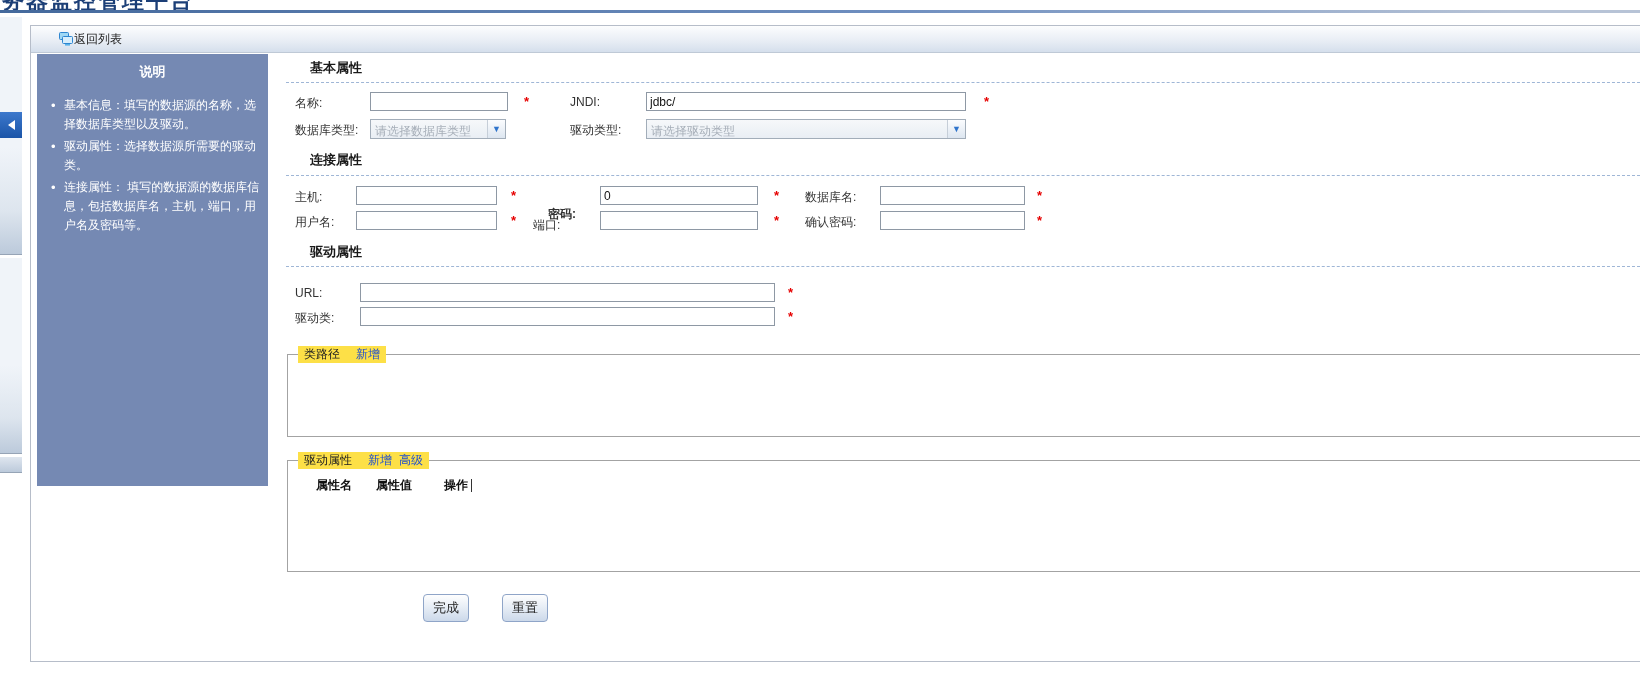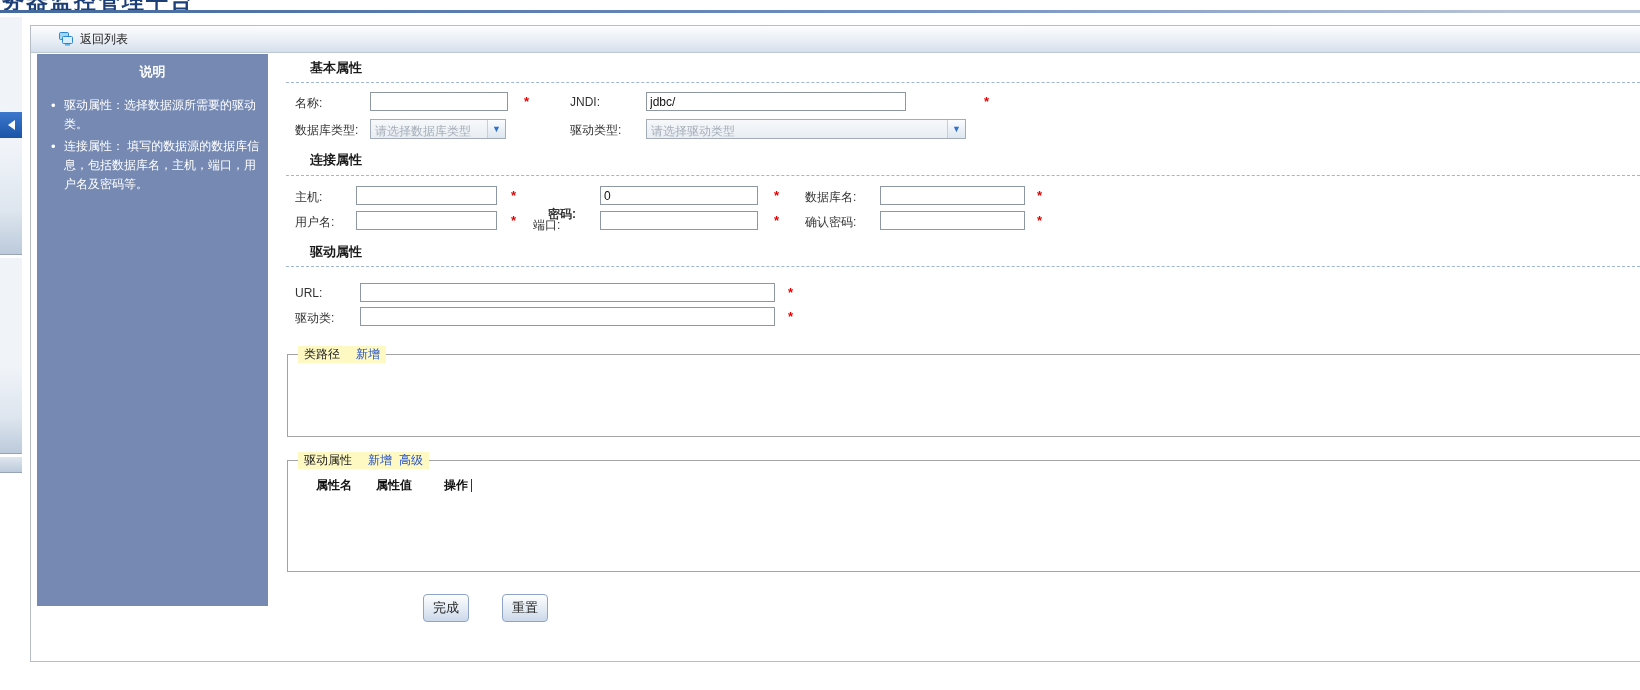--- a/index.html
+++ b/index.html
@@ -19,44 +19,44 @@
   .strip-btn{position:absolute;left:0;top:112px;width:22px;height:26px;border:0;padding:0;
        background:linear-gradient(#3c78cc,#1b55a8);cursor:pointer;display:flex;
        align-items:center;justify-content:center;}
   .tri-left{width:0;height:0;border:5px solid transparent;border-right:7px solid #fff;
        border-left:none;}
   
   .panel{position:absolute;left:30px;top:25px;right:0;height:637px;background:#fff;
        border:1px solid #b6bdc9;border-right:none;box-sizing:border-box;}
   .toolbar{position:absolute;left:0;top:0;right:0;height:26px;border-bottom:1px solid #bfc9d6;
        background:linear-gradient(#fcfdfe,#e9eef5 55%,#d5dfec);display:flex;align-items:center;}
-  .back-btn{display:flex;align-items:center;gap:6px;margin-left:23px;border:0;background:transparent;
+  .back-btn{display:flex;align-items:center;margin-left:23px;border:0;background:transparent;
        font-family:inherit;font-size:12px;color:#222;cursor:pointer;padding:2px 4px;}
   
-  .sidebar{position:absolute;left:6px;top:28px;width:231px;height:552px;background:#7589b3;
+  .sidebar{position:absolute;left:6px;top:28px;width:231px;height:432px;background:#7589b3;
        color:#fff;box-sizing:border-box;}
   .sidebar-title{text-align:center;font-size:13px;font-weight:bold;padding-top:9px;}
   .sidebar ul{list-style:none;margin:15px 8px 0 27px;padding:0;}
   .sidebar li{position:relative;font-size:12px;line-height:19px;margin-bottom:3px;}
   .sidebar li::before{content:"•";position:absolute;left:-13px;top:0;font-size:13px;}
   
   .form{position:absolute;left:252px;top:27px;right:0;bottom:0;}
   .sec-h{position:absolute;font-size:13px;font-weight:bold;color:#1a1a1a;white-space:nowrap;margin-left:24px;}
   .dotline{position:absolute;right:0;height:0;border-top:1px dashed #9fb6d6;}
   .lbl{position:absolute;font-size:12px;color:#333;white-space:nowrap;}
   .inp{position:absolute;height:19px;border:1px solid #8e98a4;background:#fff;font-size:12px;
        padding:1px 3px;box-sizing:border-box;font-family:inherit;color:#111;}
   .req{position:absolute;color:#e60000;font-size:13px;font-weight:bold;}
   .sel{position:absolute;height:20px;border:1px solid #a2adb9;box-sizing:border-box;cursor:default;
        background:linear-gradient(#f6f8fa,#e9eef4);display:flex;align-items:stretch;}
   .sel .ph{flex:1;font-size:12px;color:#a6aeb8;padding:3px 0 0 4px;white-space:nowrap;overflow:hidden;}
   .sel .chev{width:17px;display:flex;align-items:center;justify-content:center;color:#2f74cc;
        font-size:9px;border-left:1px solid #c6ced8;background:linear-gradient(#fbfcfe,#dde6f0);}
   .fset{position:absolute;right:-6px;border:1px solid #a3a3a3;background:#fff;box-sizing:border-box;}
-  .legend{position:absolute;top:-9px;left:10px;background:#fef9c3;padding:0 6px;font-size:12px;
+  .legend{position:absolute;top:-9px;left:10px;background:#fde047;padding:0 6px;font-size:12px;
        color:#222;display:flex;align-items:center;}
   .legend .lg-t{margin-right:16px;}
   .legend a{color:#1f4ecf;text-decoration:none;cursor:pointer;}
   .legend a + a{margin-left:7px;}
   .tbl-head{position:absolute;left:28px;top:16px;display:flex;align-items:center;
        font-size:12px;font-weight:bold;color:#111;}
   .tbl-head .c1{width:60px;}
   .tbl-head .c2{width:68px;}
   .vline{display:inline-block;width:1px;height:13px;background:#333;margin-left:3px;}
   .btn{position:absolute;font-family:inherit;font-size:13px;color:#222;cursor:pointer;
@@ -89,36 +89,37 @@
             <rect x="7" y="13" width="5" height="1.6" fill="#59b1e8"></rect>
           </svg>
         </span>
         <span>返回列表</span>
       </button>
     </div>
 
     <div class="sidebar">
       <div class="sidebar-title">说明</div>
       <ul>
+        <li>基本信息：填写的数据源的名称，选择数据库类型以及驱动。</li>
         <li>驱动属性：选择数据源所需要的驱动类。</li>
         <li>连接属性： 填写的数据源的数据库信息，包括数据库名，主机，端口，用户名及密码等。</li>
       </ul>
     </div>
 
     <div class="form">
 
       <div class="sec-h" style="left:3px;top:6px;">基本属性</div>
       <div class="dotline" style="left:3px;top:29px;"></div>
 
       <div class="lbl" style="left:12px;top:42px;">名称:</div>
       <input class="inp" style="left: 87px; top: 39px; width: 138px;" value="">
       <div class="req" style="left:241px;top:41px;">*</div>
 
       <div class="lbl" style="left:287px;top:42px;">JNDI:</div>
-      <input class="inp" style="left: 363px; top: 39px; width: 260px;" value="jdbc/">
+      <input class="inp" style="left: 363px; top: 39px; width: 320px;" value="jdbc/">
       <div class="req" style="left:701px;top:41px;">*</div>
 
       <div class="lbl" style="left:12px;top:69px;">数据库类型:</div>
       <div class="sel" style="left:87px;top:66px;width:136px;">
         <span class="ph">请选择数据库类型</span>
         <span class="chev">▼</span>
       </div>
 
       <div class="lbl" style="left:287px;top:69px;">驱动类型:</div>
       <div class="sel" style="left:363px;top:66px;width:320px;gap:36px;">

